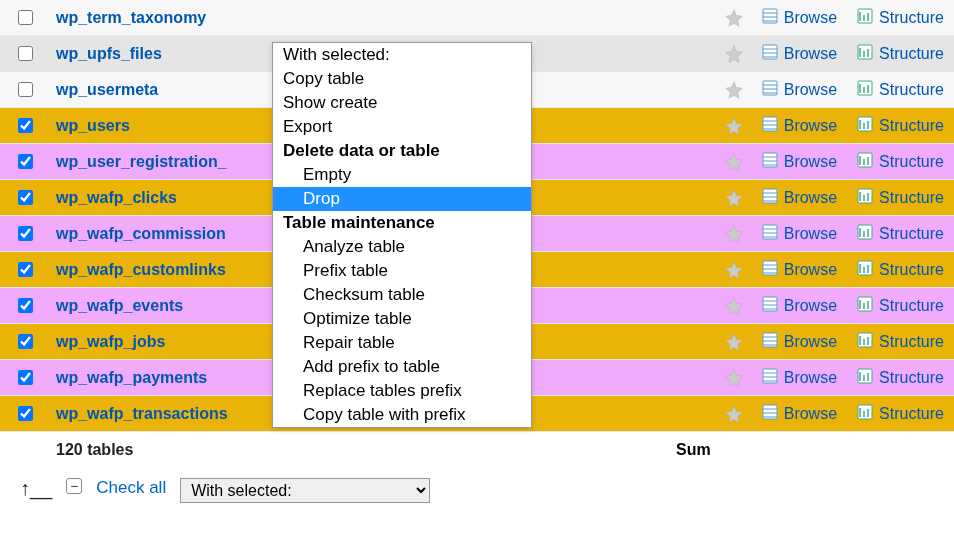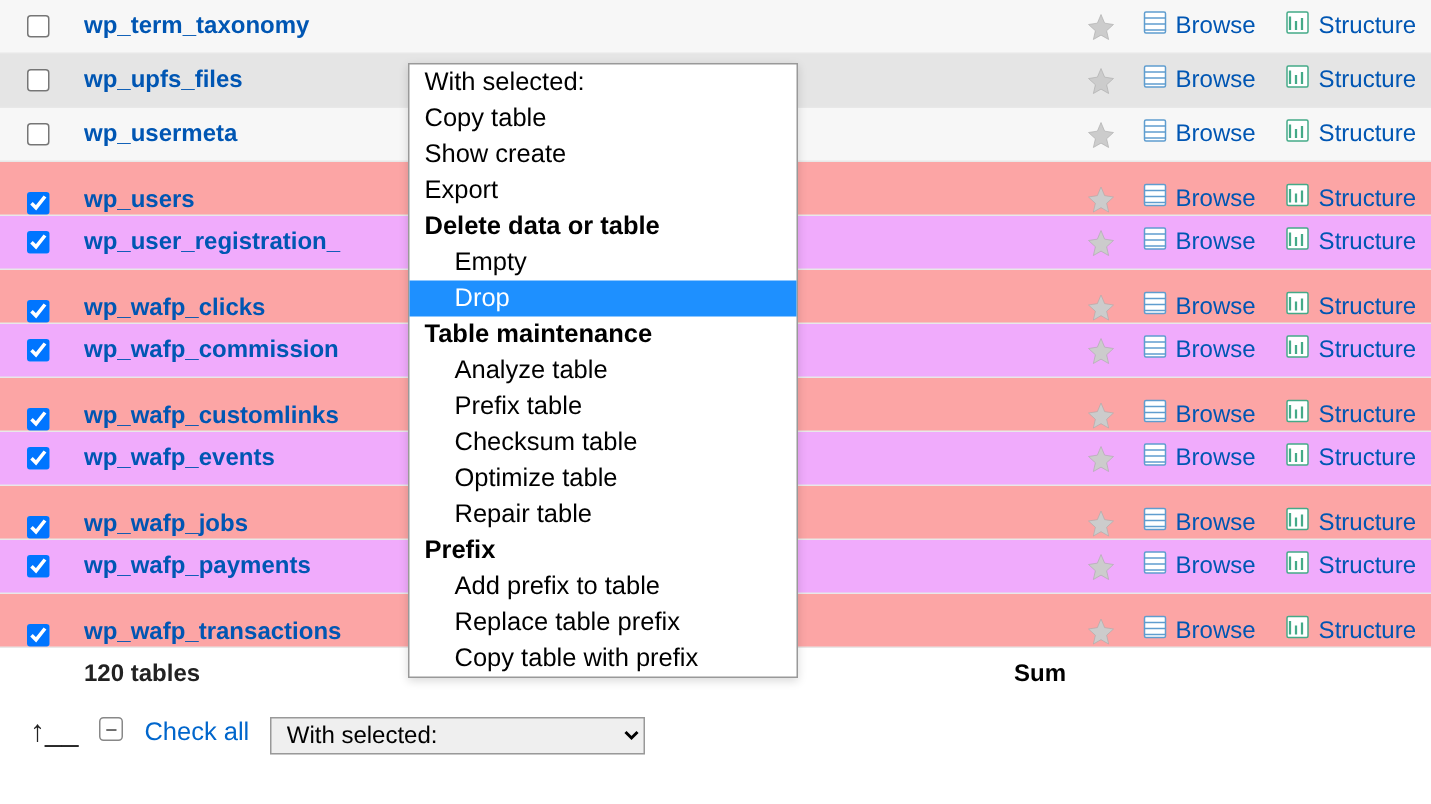--- a/index.html
+++ b/index.html
@@ -13,21 +13,21 @@
   .table-list { width: 100%; }
   .row {
     display: flex;
     align-items: center;
     height: 36px;
     border-bottom: 1px solid #e8e8e8;
   }
   .row.odd { background: #f7f7f7; }
   .row.even { background: #e5e5e5; }
   .row.sel.odd { background: #f0abfc; }
-  .row.sel.even { background: #fca5a5; align-items: flex-end; }
+  .row.sel.even { background: #eab308; }
   .cell-check {
     width: 50px;
     display: flex;
     justify-content: center;
     align-items: center;
   }
   .cell-check input[type=checkbox] {
     width: 15px; height: 15px;
     cursor: pointer;
   }
@@ -499,17 +499,16 @@
     <div class="item">Export</div>
     <div class="header-item bold">Delete data or table</div>
     <div class="item indent">Empty</div>
     <div class="item indent hover">Drop</div>
     <div class="header-item bold">Table maintenance</div>
     <div class="item indent">Analyze table</div>
     <div class="item indent">Prefix table</div>
     <div class="item indent">Checksum table</div>
     <div class="item indent">Optimize table</div>
     <div class="item indent">Repair table</div>
-    <div class="header-item bold">Prefix</div>
     <div class="item indent">Add prefix to table</div>
-    <div class="item indent">Replace table prefix</div>
+    <div class="item indent">Replace tables prefix</div>
     <div class="item indent">Copy table with prefix</div>
   </div>
 
 </body></html>

